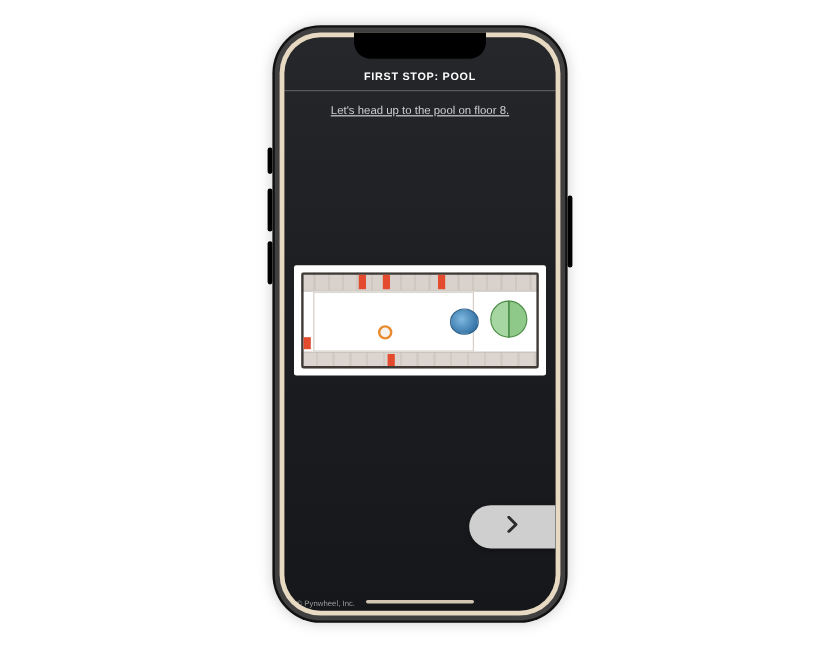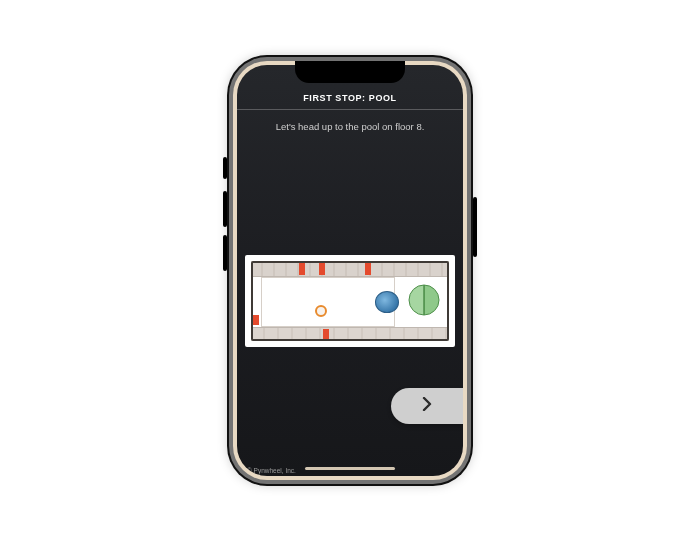--- a/index.html
+++ b/index.html
@@ -7,22 +7,22 @@
     width: 700px;
     height: 540px;
     background: #ffffff;
     display: flex;
     align-items: center;
     justify-content: center;
     font-family: -apple-system, BlinkMacSystemFont, "Segoe UI", sans-serif;
   }
   .phone-frame {
     width: 242px;
-    height: 427px;
-    background: #737373;
+    height: 494px;
+    background: #404040;
     border-radius: 38px;
     padding: 4px;
     position: relative;
     box-shadow: 0 0 0 2px #111, 0 0 12px rgba(0,0,0,0.25);
   }
   .phone-bezel {
     width: 100%;
     height: 100%;
     background: #e8d9c3;
     border-radius: 34px;
@@ -70,20 +70,21 @@
     margin-top: 6px;
     height: 1px;
     background: rgba(255,255,255,0.25);
   }
   .instructions {
     text-align: center;
     color: #cfcfcf;
     font-size: 9.5px;
     line-height: 1.5;
     padding: 10px 14px 0;
+    text-decoration: underline;
   }
   .floorplan-zone {
     position: absolute;
     top: 190px;
     left: 8px;
     right: 8px;
     height: 92px;
     background: #ffffff;
     border-radius: 2px;
     overflow: hidden;

